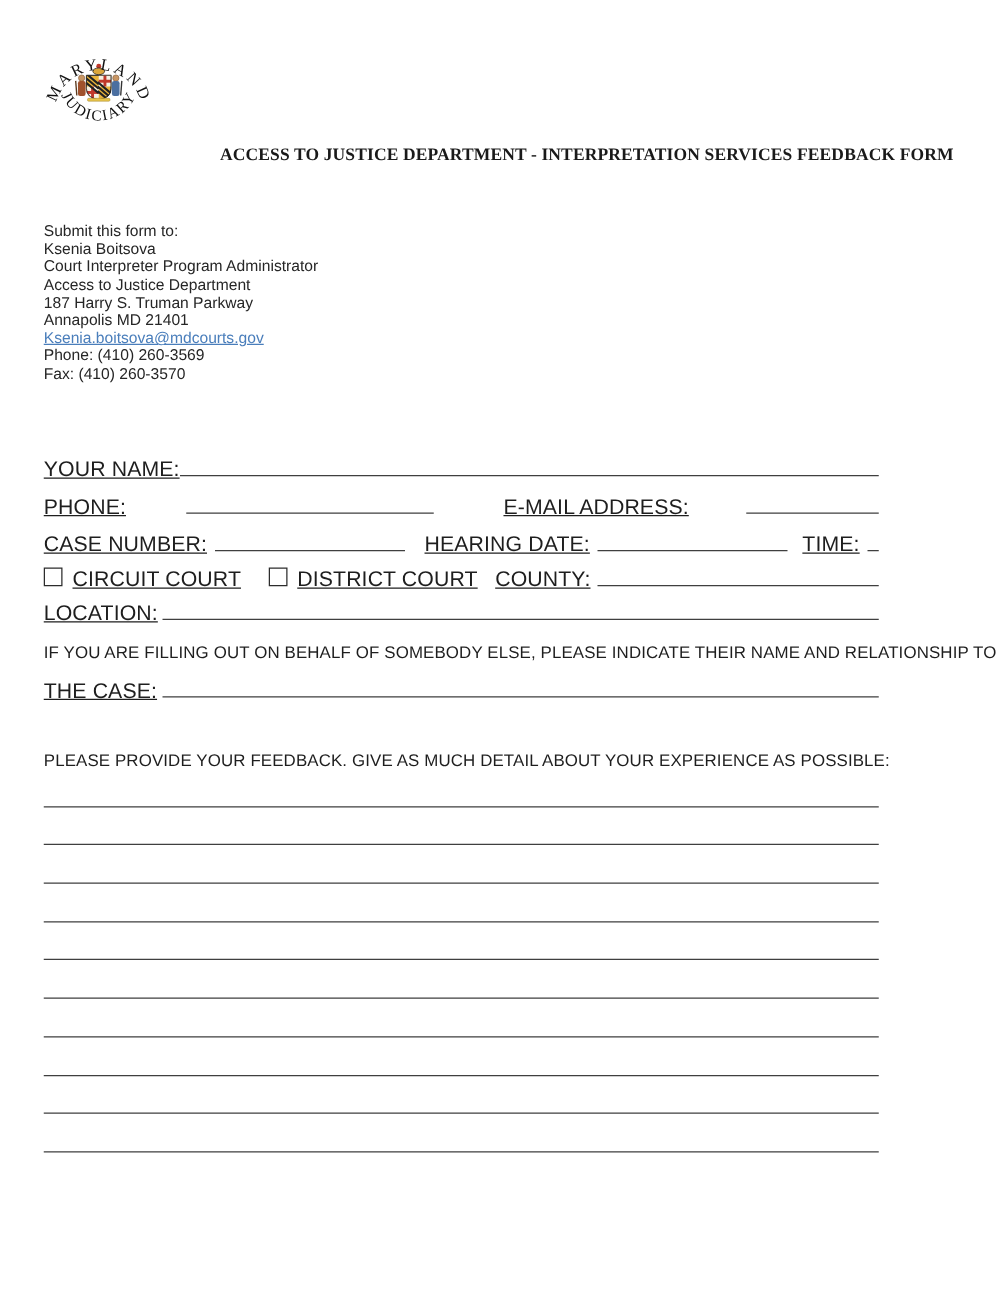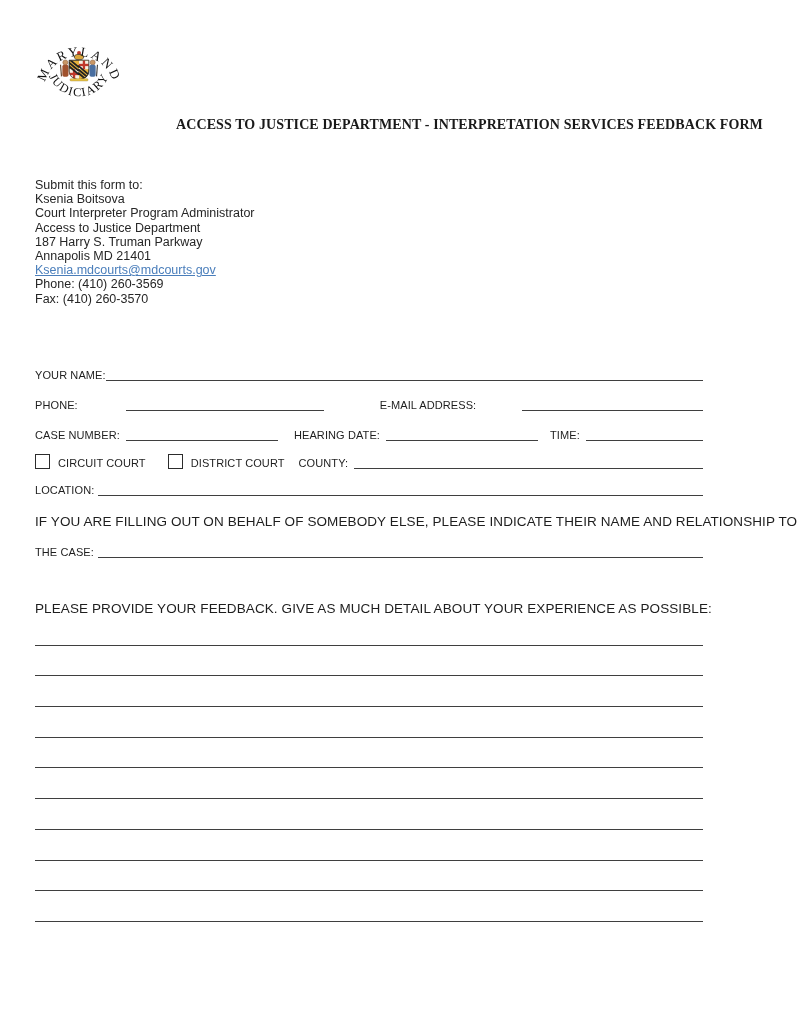--- a/index.html
+++ b/index.html
@@ -15,21 +15,21 @@
     font-family:Liberation Serif, serif;
   }
   .logo { position:absolute; left:34px; top:26px; }
   .contact { position:absolute; left:35px; top:178px; font-size:12.5px; line-height:14.2px; color:#262626; }
   .contact .bold { font-weight:normal; }
   a.email { color:#4a7ebb; text-decoration:underline; cursor:pointer; }
   .row {
     position:absolute; left:35px; width:668px; height:20px;
     display:flex; align-items:flex-end;
   }
-  .lbl { font-size:11px; line-height:15px; white-space:nowrap; letter-spacing:0.1px; }
+  .lbl { font-size:17px; line-height:15px; white-space:nowrap; letter-spacing:0.1px;text-decoration:underline; }
   .fill { border-bottom:1.5px solid #3f3f3f; margin-bottom:2px; height:0; }
   .grow { flex:1; }
   .g4 { margin-left:4px; } .g6 { margin-left:6px; }
   .w198 { width:198px; } .w152 { width:152px; }
   .ml12 { margin-left:12px; } .ml14 { margin-left:14px; } .ml16 { margin-left:16px; } .ml22 { margin-left:22px; } .ml8 { margin-left:8px; }
   .cb { width:13px; height:13px; border:1.6px solid #2c2c2c; margin-bottom:2px; background:#fff; }
   .sentence { position:absolute; left:35px; top:514px; font-size:13.5px; line-height:16px; white-space:nowrap; letter-spacing:0.1px; }
   .fb-label { position:absolute; left:35px; top:601px; font-size:13.5px; white-space:nowrap; letter-spacing:0.1px; }
   .fb-lines { position:absolute; left:35px; top:615px; width:668px; }
   .fb-line { height:29.7px; border-bottom:1.6px solid #3f3f3f; }
@@ -91,21 +91,21 @@
 
   <div class="title">ACCESS TO JUSTICE DEPARTMENT - INTERPRETATION SERVICES FEEDBACK FORM</div>
 
   <div class="contact">
     <div class="bold">Submit this form to:</div>
     <div>Ksenia Boitsova</div>
     <div>Court Interpreter Program Administrator</div>
     <div>Access to Justice Department</div>
     <div>187 Harry S. Truman Parkway</div>
     <div>Annapolis MD 21401</div>
-    <div><a class="email">Ksenia.mdcourts@mdcourts.gov</a></div>
+    <div><a class="email">Ksenia.boitsova@mdcourts.gov</a></div>
     <div>Phone: (410) 260-3569</div>
     <div>Fax: (410) 260-3570</div>
   </div>
 
   <div class="row" style="top:363px;">
     <span class="lbl">YOUR NAME:</span>
     <span class="fill grow"></span>
   </div>
 
   <div class="row" style="top:393px;gap:42px;">

